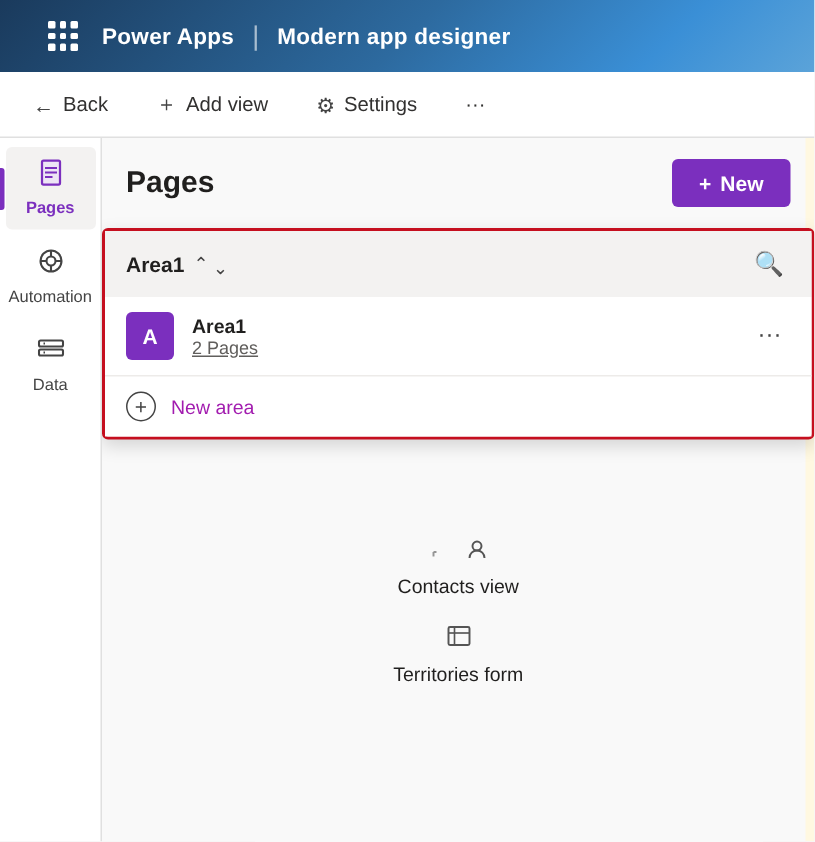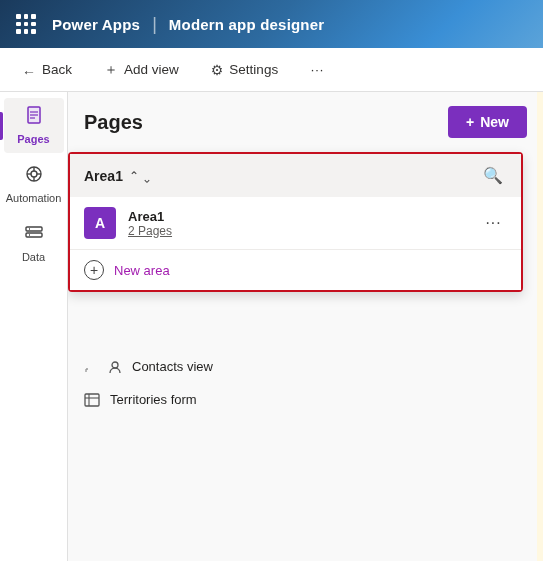--- a/index.html
+++ b/index.html
@@ -10,21 +10,21 @@
       overflow: hidden;
       background: #f3f2f1;
     }
 
     
     .top-header {
       height: 48px;
       background: linear-gradient(135deg, #1a3a5c 0%, #2d6a9f 50%, #3a8fd6 80%, #5ba3d9 100%);
       display: flex;
       align-items: center;
-      padding: 0 12px;
+      padding: 0 28px;
       gap: 12px;
     }
     .grid-icon {
       width: 28px;
       height: 28px;
       display: grid;
       grid-template-columns: repeat(3, 1fr);
       gap: 3px;
       padding: 4px;
     }
@@ -164,21 +164,21 @@
       display: flex;
       align-items: center;
       gap: 6px;
     }
 
     
     .dropdown-panel {
       position: absolute;
       top: 60px;
       left: 0;
-      right: 20px;
+      right: 0;
       background: white;
       border: 2px solid #c50f1f;
       border-radius: 4px;
       z-index: 10;
       box-shadow: 0 4px 12px rgba(0,0,0,0.15);
     }
     .dropdown-header {
       display: flex;
       align-items: center;
       justify-content: space-between;
@@ -279,23 +279,25 @@
       color: #a21caf;
     }
 
     
     .page-items {
       padding: 0 16px;
       margin-top: 8px;
     }
     .page-item {
       display: flex;
+      align-items: center;
       gap: 10px;
       padding: 9px 0;
       cursor: pointer;
+      flex-direction: column;
     }
     .page-item-icon {
       color: #444;
       font-size: 15px;
       display: flex;
       align-items: center;
       gap: 6px;
     }
     .page-label {
       font-size: 13px;

